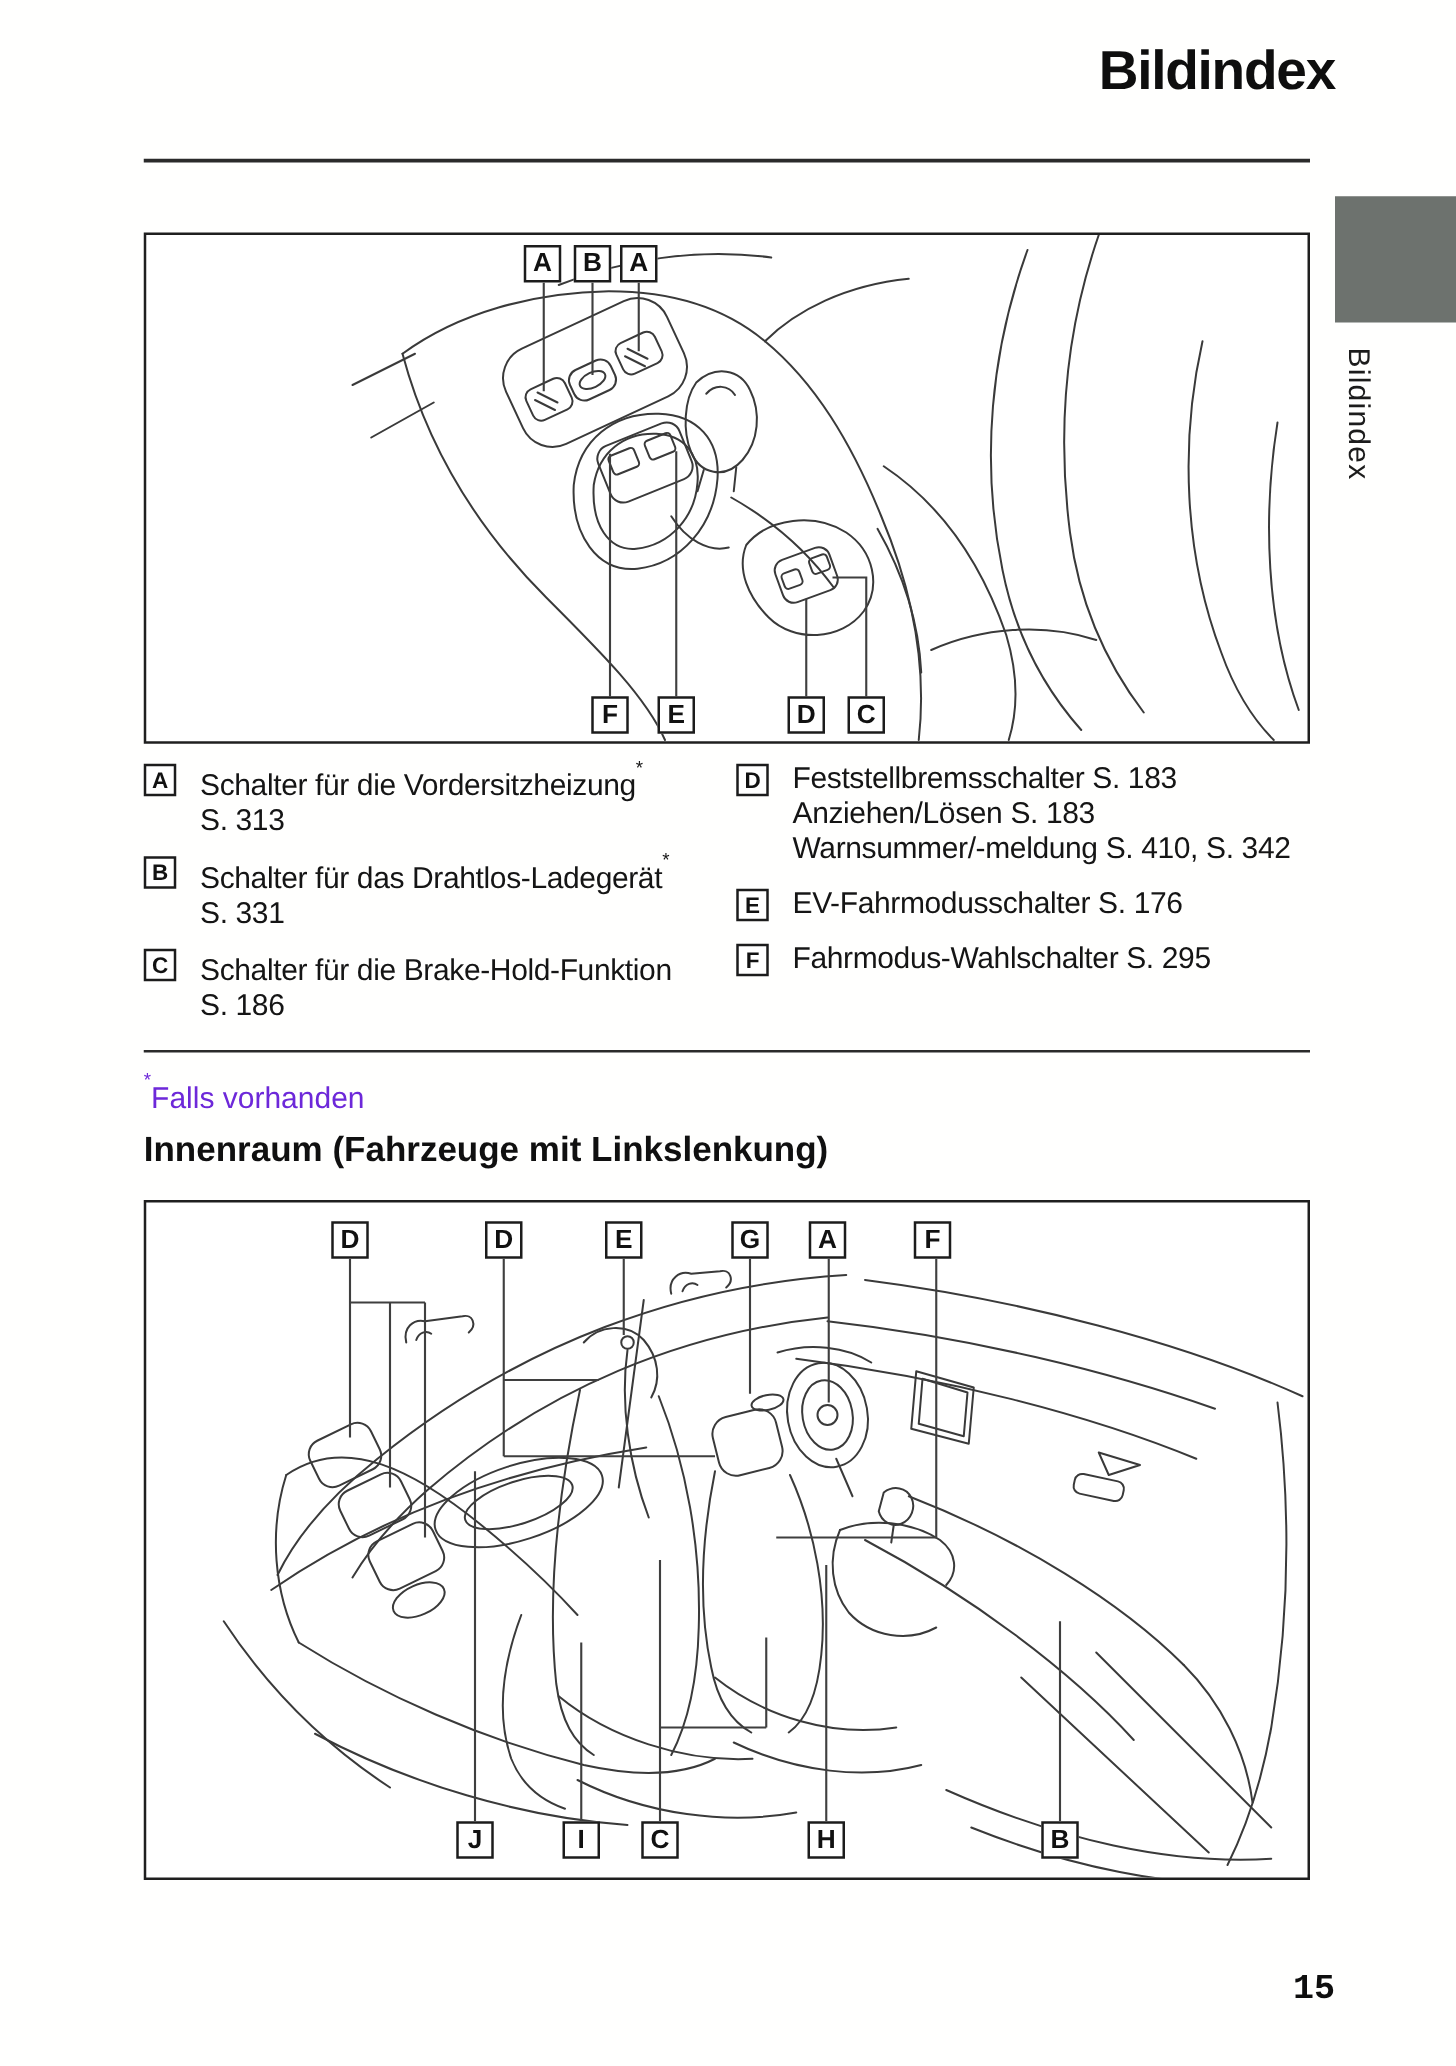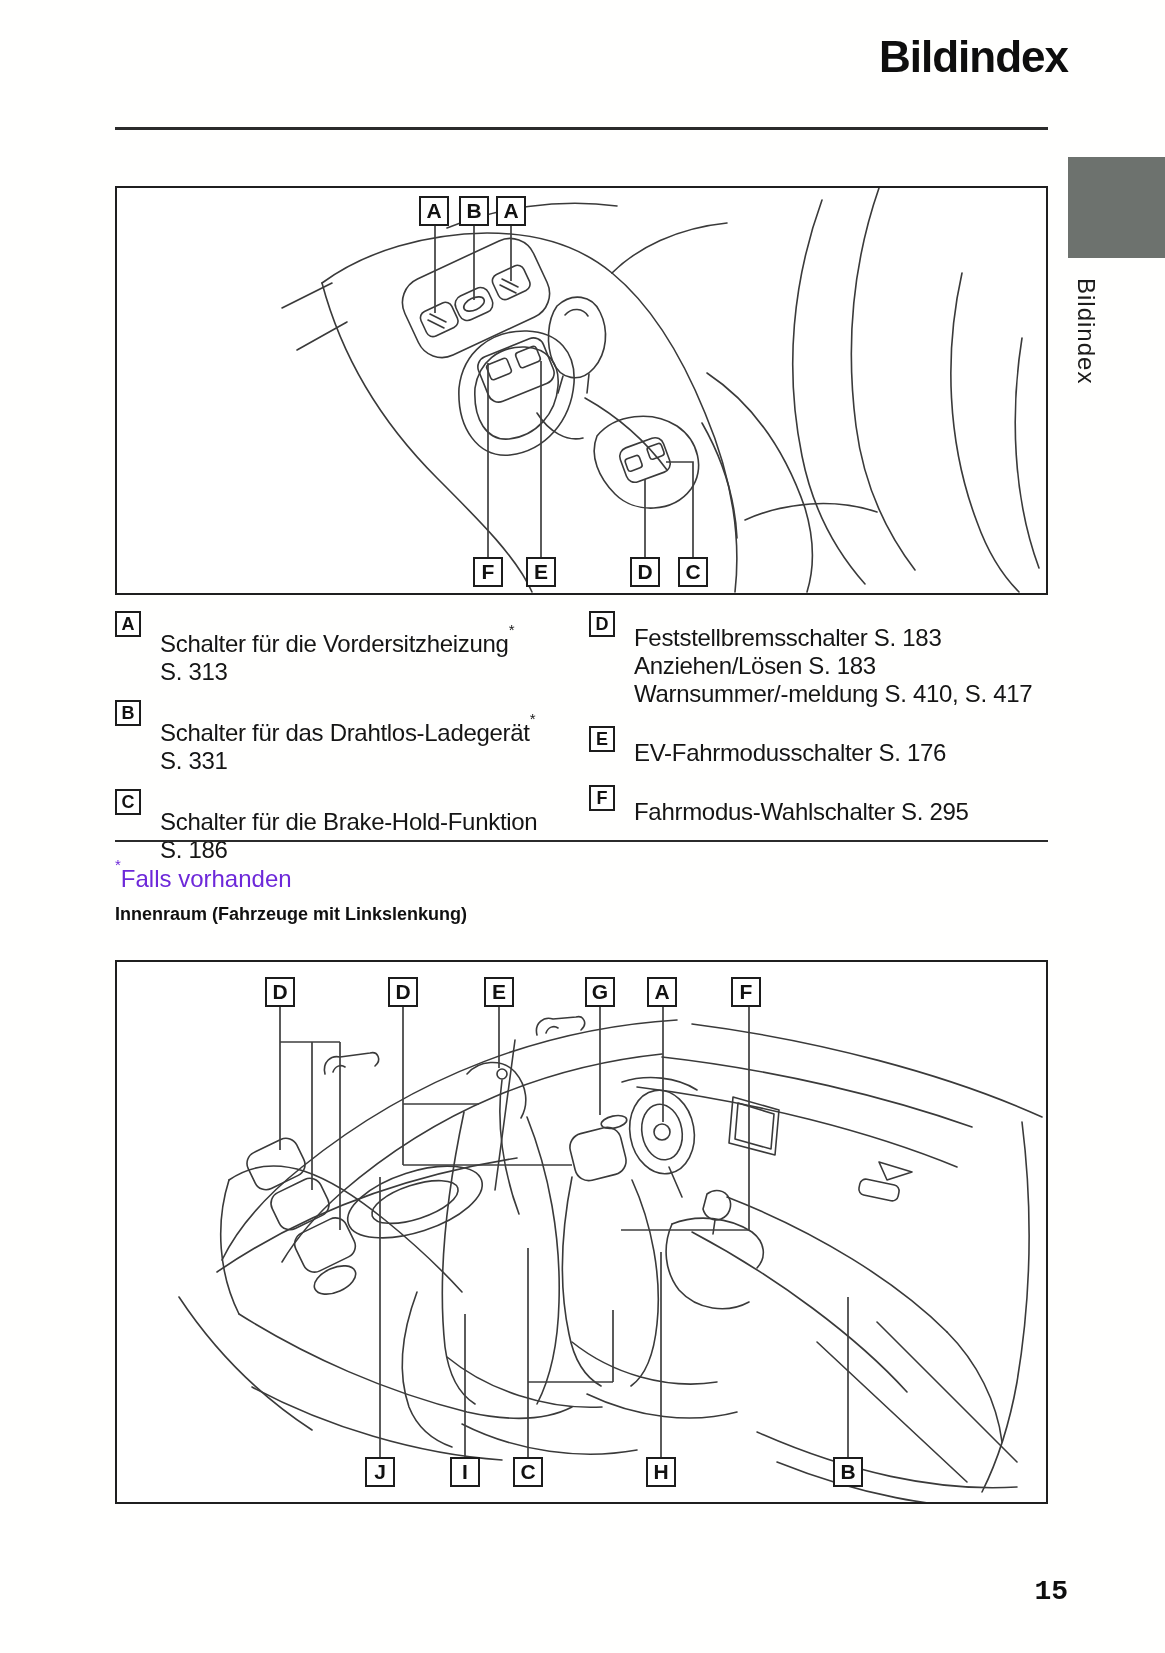--- a/index.html
+++ b/index.html
@@ -21,24 +21,24 @@
   .callout{position:absolute;width:30px;height:30px;box-sizing:border-box;border:2px solid #1c1c1c;
            background:#fff;font-size:21px;line-height:26px;font-weight:700;text-align:center;color:#111;}
   .legend{position:absolute;left:115px;top:609px;width:936px;display:flex;}
   .lg-col{display:flex;flex-direction:column;}
   .lg-col-left{width:474px;}
   .lg-col-right{width:462px;}
   .lg-item{display:grid;grid-template-columns:45px 1fr;margin-bottom:12px;}
   .lg-item-d{margin-bottom:16px;}
   .lg-box{width:26px;height:26px;box-sizing:border-box;border:2px solid #1c1c1c;background:#fff;
           font-size:18px;line-height:23px;font-weight:700;text-align:center;margin-top:2px;color:#111;}
-  .lg-text{font-size:24px;line-height:28px;letter-spacing:-0.3px;color:#151515;margin-top:15px;}
+  .lg-text{font-size:24px;line-height:28px;letter-spacing:-0.3px;color:#151515;}
   sup.ast{font-size:15px;position:relative;top:-8px;}
   .footnote{position:absolute;left:115px;top:864px;font-size:24px;color:#6d28d9;}
-  .section-heading{position:absolute;left:115px;top:904px;font-size:18px;font-weight:700;color:#101010;}
+  .section-heading{position:absolute;left:115px;top:904px;font-size:28px;font-weight:700;color:#101010;}
   .page-number{position:absolute;right:117px;top:1576px;font-size:28px;font-weight:700;color:#0e0e0e;font-family:Liberation Mono, monospace;}
   .art{stroke:#3a3a3a;fill:none;stroke-width:1.6;stroke-linecap:round;stroke-linejoin:round;}
   .leader{stroke:#3f3f3f;fill:none;stroke-width:1.7;}
 </style>
 </head>
 <body>
 
 <div class="page">
 
   <div class="title">Bildindex</div>
@@ -140,21 +140,21 @@
           <span>S. 186</span>
         </div>
       </div>
     </div>
     <div class="lg-col lg-col-right">
       <div class="lg-item lg-item-d">
         <div class="lg-box">D</div>
         <div class="lg-text">
           <div>Feststellbremsschalter S. 183</div>
           <div>Anziehen/Lösen S. 183</div>
-          <div>Warnsummer/-meldung S. 410, S. 417</div>
+          <div>Warnsummer/-meldung S. 410, S. 342</div>
         </div>
       </div>
       <div class="lg-item lg-item-d">
         <div class="lg-box">E</div>
         <div class="lg-text">EV-Fahrmodusschalter S. 176</div>
       </div>
       <div class="lg-item">
         <div class="lg-box">F</div>
         <div class="lg-text">Fahrmodus-Wahlschalter S. 295</div>
       </div>

